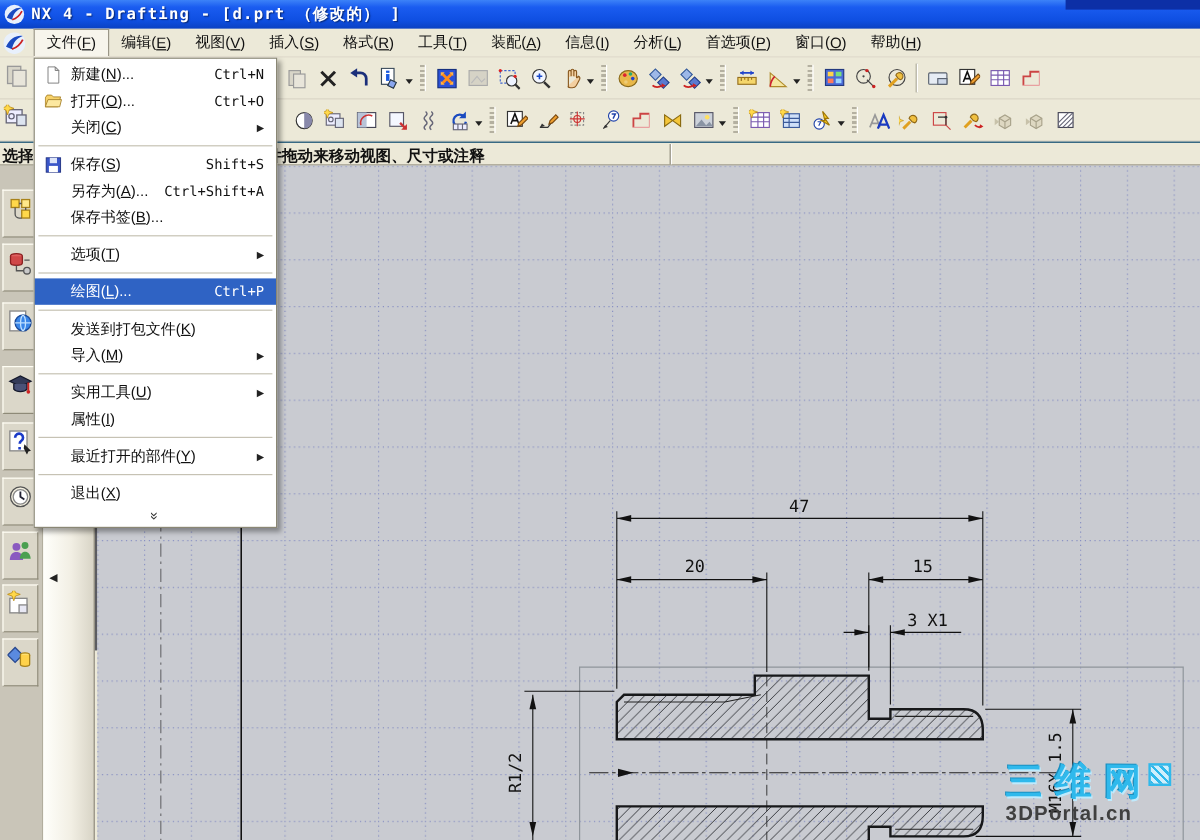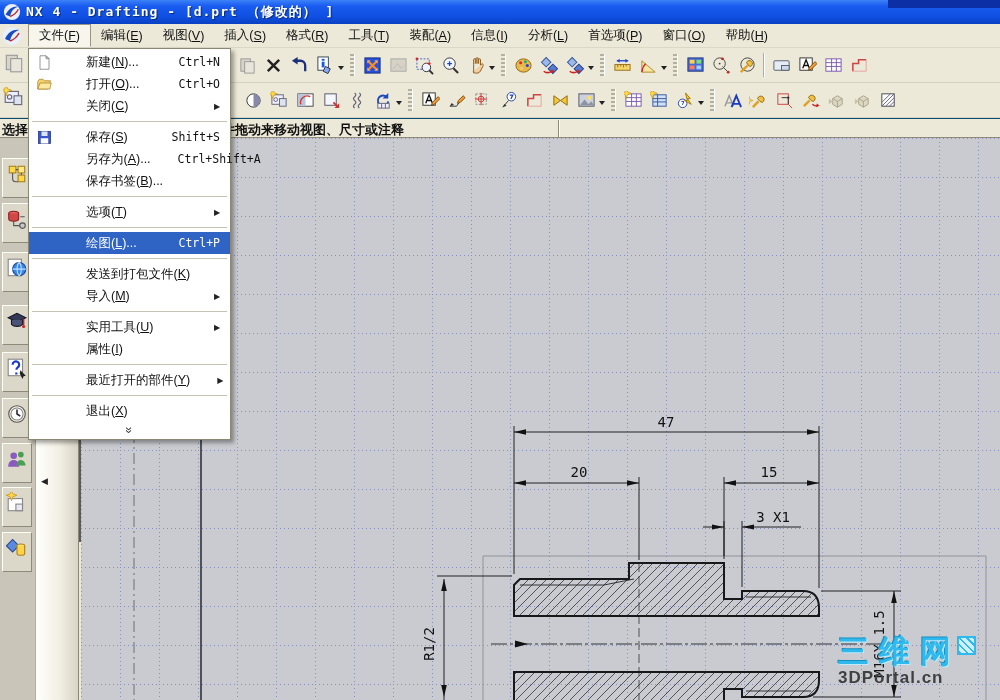--- a/index.html
+++ b/index.html
@@ -52,21 +52,21 @@
   
   #watermark{position:absolute;left:838px;top:636px;z-index:8;line-height:1;}
   #wm-cn{font-size:31px;font-weight:bold;color:#2fb9ec;letter-spacing:10px;white-space:nowrap;
      text-shadow:1px 1px 0 #bfeafc,-1px -1px 0 #1a8fc0;display:inline-block;}
   #wm-seal{display:inline-block;width:15px;height:15px;border:2px solid #2fb9ec;vertical-align:top;margin-left:-4px;
      background:repeating-linear-gradient(45deg,#2fb9ec 0 2px,#cfeffc 2px 5px);}
   #wm-url{font-size:17px;font-weight:bold;color:#404040;letter-spacing:1px;margin-top:2px;}
   
   #filemenu{position:absolute;left:28px;top:48px;width:203px;background:#fff;
     border:1px solid #8a8775;box-shadow:3px 3px 4px rgba(0,0,0,.35);padding:2px 0;z-index:40;box-sizing:border-box;}
-  .mi{display:flex;align-items:center;height:22px;cursor:default;gap:27px;}
+  .mi{display:flex;align-items:center;height:22px;cursor:default;}
   .mic{width:30px;display:flex;justify-content:center;flex:0 0 auto;}
   .mic svg{width:15px;height:15px;}
   .lab{flex:1;white-space:nowrap;}
   .acc{font-family:"DejaVu Sans Mono","Liberation Mono",monospace;font-size:11.5px;padding-right:10px;}
   .sub{width:16px;font-size:8px;color:#222;}
   .mi.hl{background:#2f63c4;color:#fff;}
   .mi.hl .acc{color:#fff;}
   .msep{height:1px;background:#c6c2b4;margin:4px 3px;}
   .mi-more{height:15px;display:flex;justify-content:center;align-items:center;}
   .mi-more span{display:inline-block;transform:rotate(90deg);font-size:12px;color:#333;}

